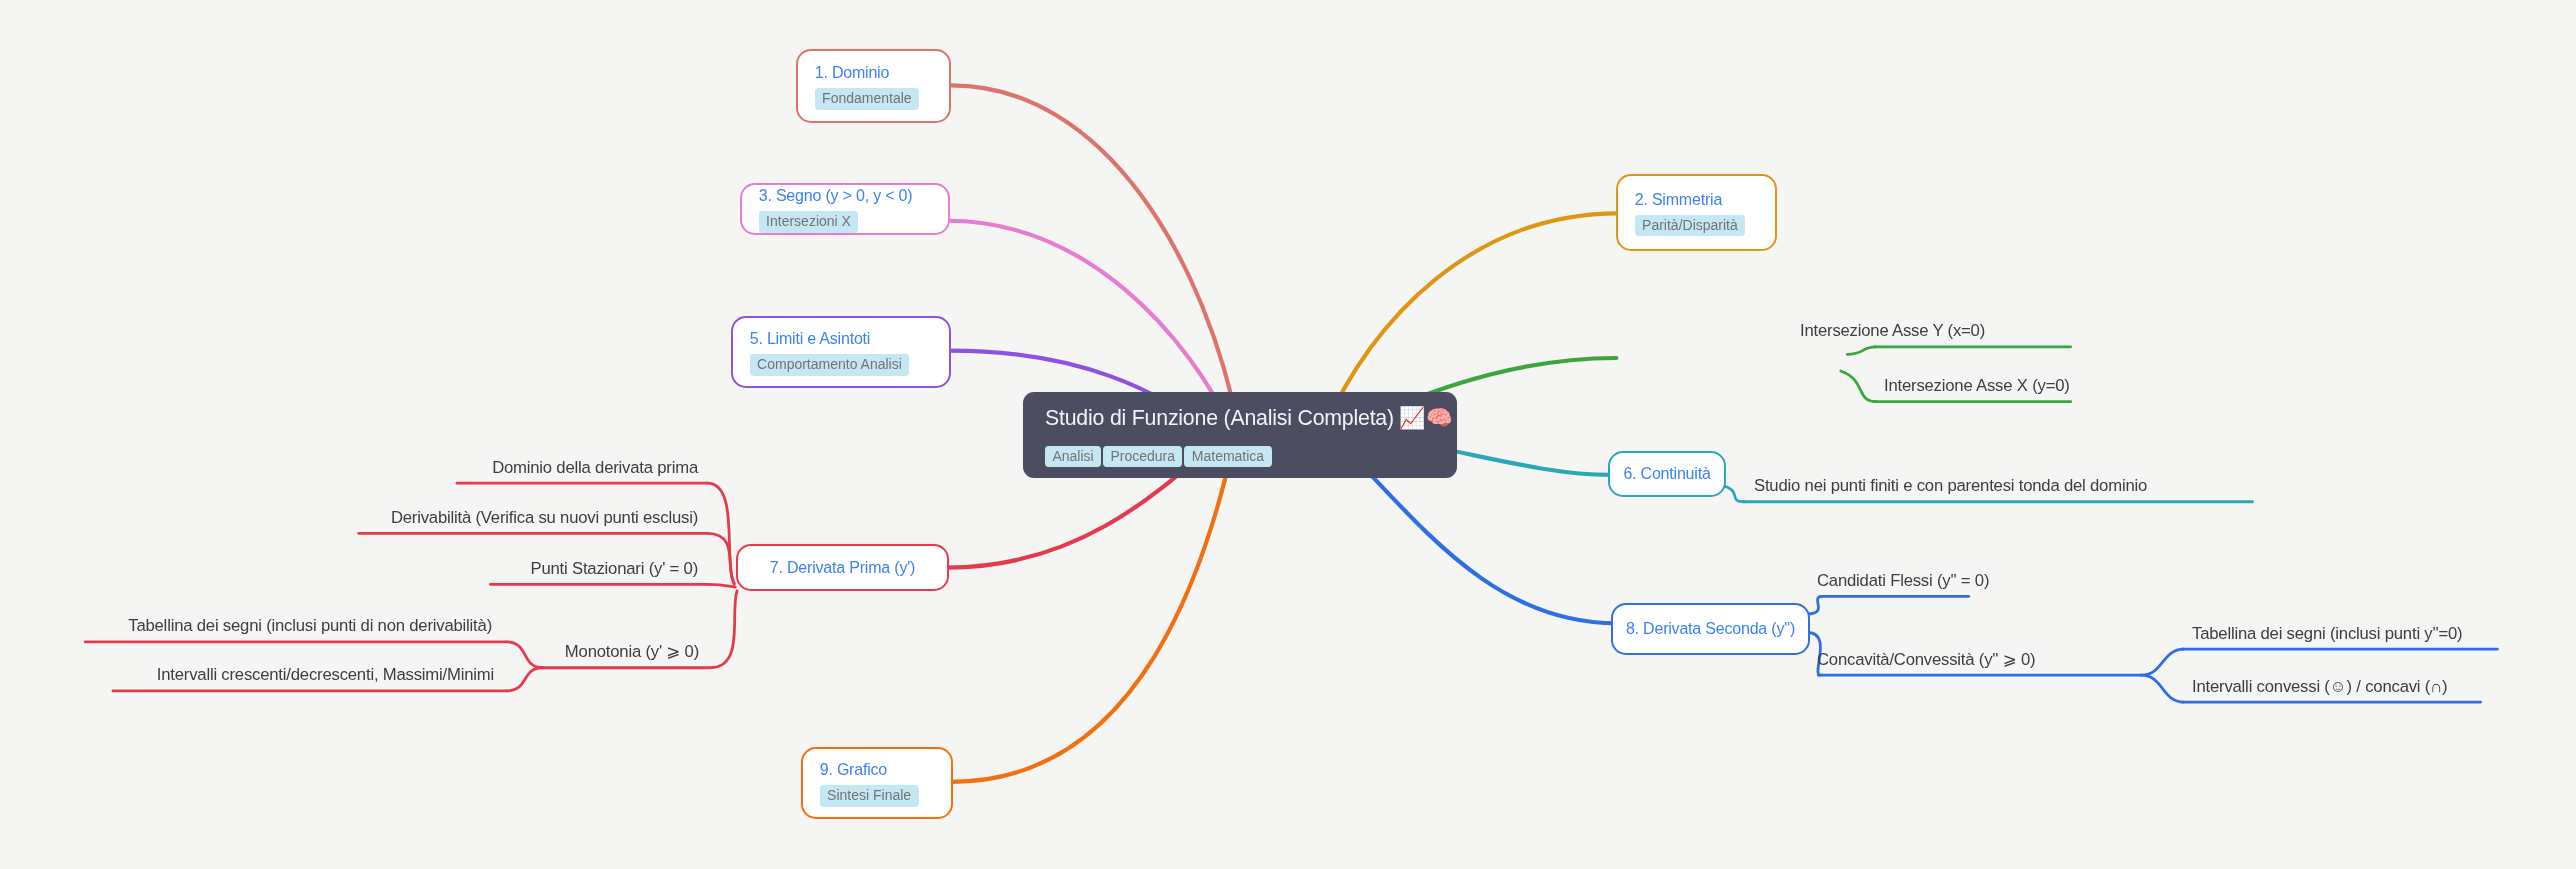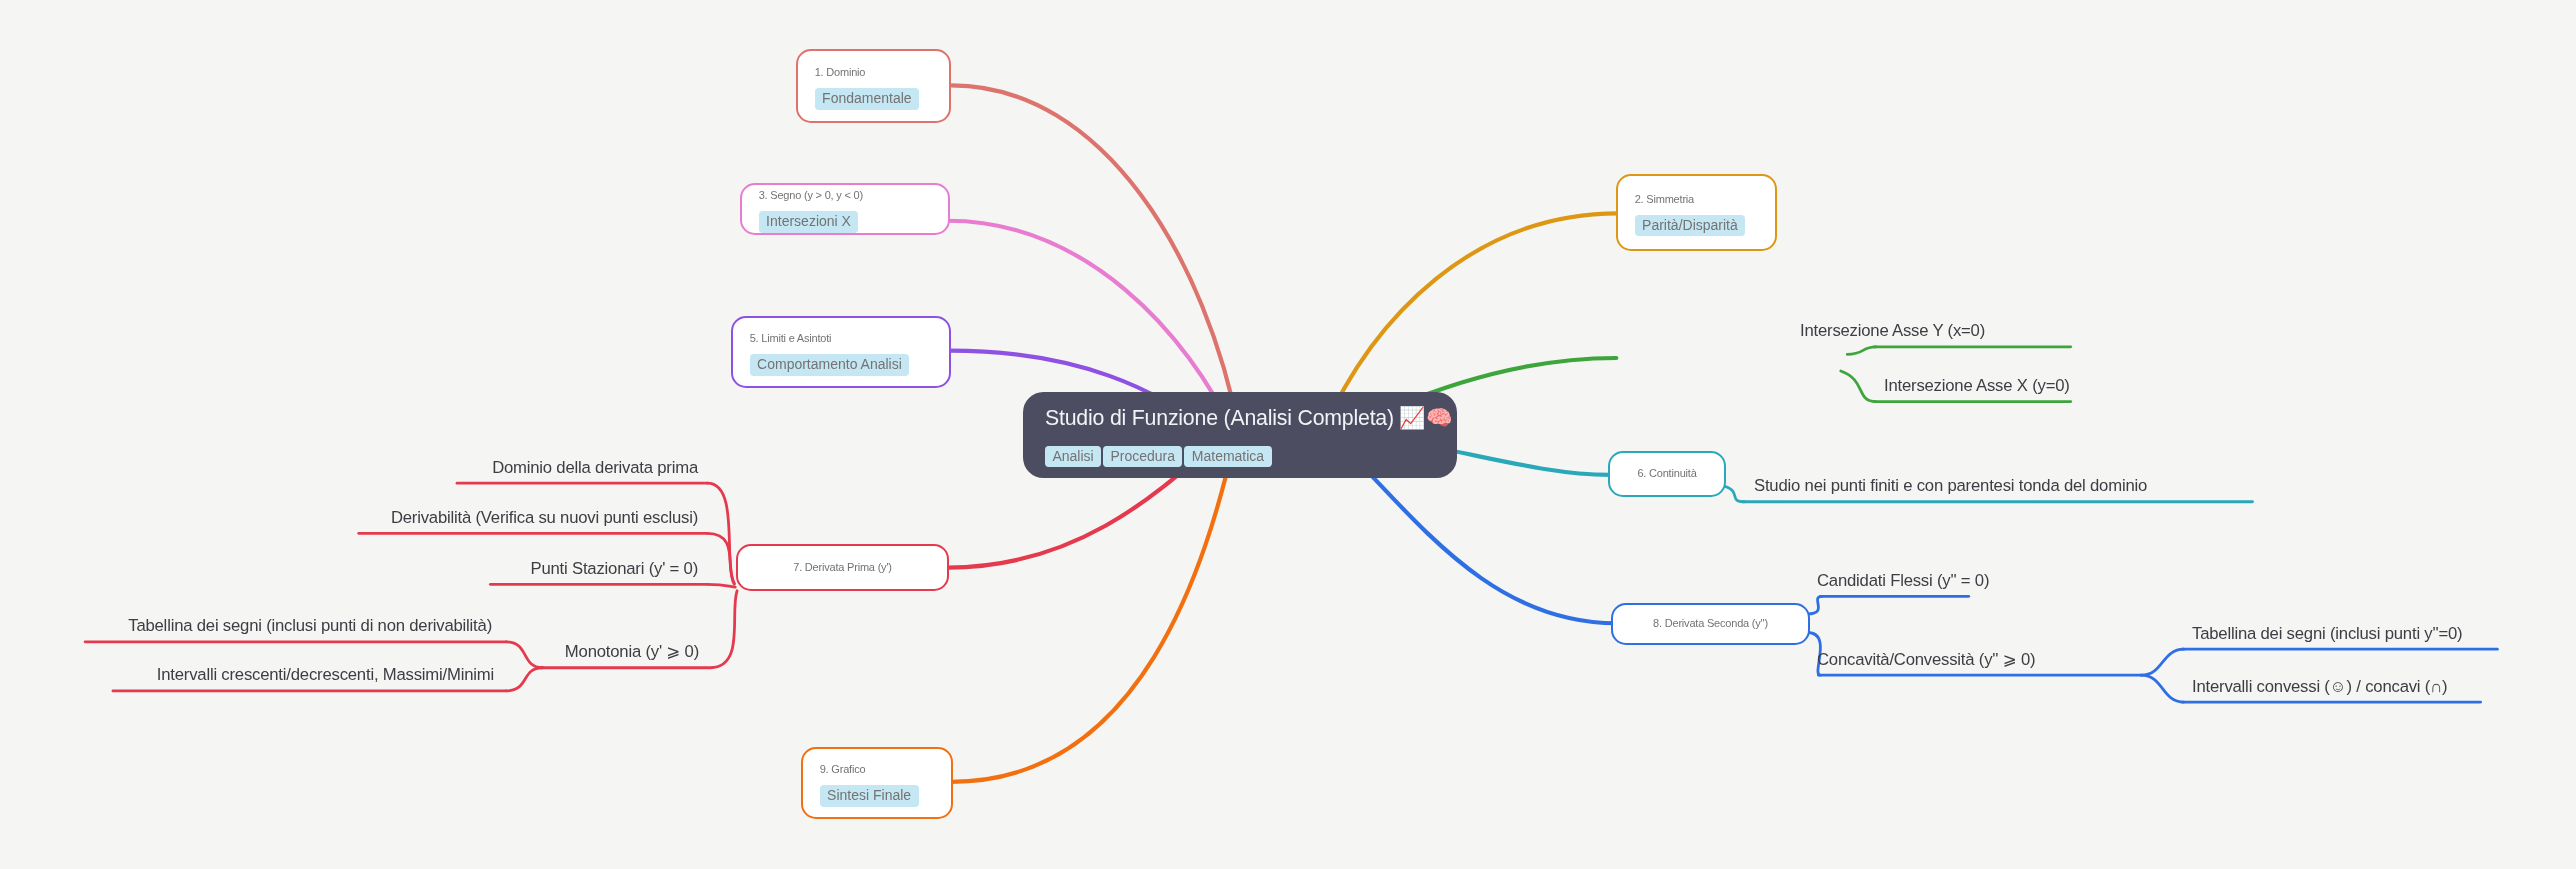--- a/index.html
+++ b/index.html
@@ -3,21 +3,21 @@
 <meta charset="utf-8">
 <style>
   html,body{margin:0;padding:0;}
   body{width:2576px;height:869px;font-family:"Liberation Sans","DejaVu Sans",sans-serif;}
   .stage{position:relative;width:2576px;height:869px;background:#f5f5f3;overflow:hidden;}
   .links{position:absolute;left:0;top:0;z-index:1;}
   .node-box{position:absolute;z-index:3;background:#ffffff;border:2.8px solid #888;border-radius:15px;
             box-sizing:border-box;display:flex;flex-direction:column;justify-content:center;
             padding:7.4px 16.7px;white-space:nowrap;}
   .node-box.centered{align-items:center;padding:3.7px 9.3px;}
-  .node-label{font-size:11px;letter-spacing:-0.2px;color:#737373;line-height:21.3px;}
+  .node-label{font-size:16px;letter-spacing:-0.2px;color:#3b82f6;line-height:21.3px;}
   .tag{display:inline-block;background:#c5e7f3;color:#737373;font-size:14px;line-height:17.6px;
        padding:1.9px 7.4px;border-radius:3.7px;margin-top:4.6px;align-self:flex-start;}
   .root-node{position:absolute;z-index:3;left:1023px;top:392px;width:434px;height:86px;
              border-radius:20.4px;box-sizing:border-box;padding:12px 22px;white-space:nowrap;}
   .root-title{font-size:21.3px;color:#f2f3f7;line-height:28px;letter-spacing:-0.2px;}
   .root-tags{margin-top:14px;display:flex;gap:2px;}
   .root-tags .tag{margin-top:0;}
   .leaf{position:absolute;z-index:2;font-size:16.7px;letter-spacing:-0.2px;color:#3d3d44;
         line-height:22px;white-space:nowrap;}
 </style>
@@ -61,21 +61,21 @@
     <path d="M 1948 662 C 1972 662 1950 643 1964 643" stroke-width="3" stroke-linecap="round" stroke="#2e6fe4"></path>
     <path d="M 1948 682 C 1976 682 1952 728 1962 728" stroke-width="3" stroke-linecap="round" stroke="#2e6fe4"></path>
     <path d="M 1962 643 L 2122 643" stroke-width="3" stroke-linecap="round" stroke="#2e6fe4"></path>
     <path d="M 1960 728 L 2308 728" stroke-width="3" stroke-linecap="round" stroke="#2e6fe4"></path>
     <path d="M 2308 728 C 2332 728 2330 700 2354 700" stroke-width="3" stroke-linecap="round" stroke="#2e6fe4"></path>
     <path d="M 2308 728 C 2332 728 2330 757 2354 757" stroke-width="3" stroke-linecap="round" stroke="#2e6fe4"></path>
     <path d="M 2352 700 L 2692 700" stroke-width="3" stroke-linecap="round" stroke="#2e6fe4"></path>
     <path d="M 2352 757 L 2674 757" stroke-width="3" stroke-linecap="round" stroke="#2e6fe4"></path>
   </svg>
 
-  <div class="root-node" style="background: rgb(77, 77, 97);">
+  <div class="root-node" style="background: rgb(77, 77, 97); border-radius: 11px;">
     <div class="root-title">Studio di Funzione (Analisi Completa) 📈🧠</div>
     <div class="root-tags">
       <span class="tag">Analisi</span>
       <span class="tag">Procedura</span>
       <span class="tag">Matematica</span>
     </div>
   </div>
 
   <div class="node-box" style="left: 796px; top: 49px; width: 155px; height: 74px; border-color: rgb(221, 115, 109);">
     <span class="node-label">1. Dominio</span>
@@ -104,21 +104,21 @@
   <div class="node-box" style="left: 1616px; top: 174px; width: 161px; height: 77px; border-color: rgb(222, 151, 20);">
     <span class="node-label">2. Simmetria</span>
     <span class="tag">Parità/Disparità</span>
   </div>
 
 
   <div class="node-box centered" style="left: 1608px; top: 451px; width: 118px; height: 46px; border-color: rgb(42, 168, 186);">
     <span class="node-label">6. Continuità</span>
   </div>
 
-  <div class="node-box centered" style="left: 1611px; top: 603px; width: 199px; height: 42px; border-color: rgb(46, 111, 228);">
+  <div class="node-box centered" style="left: 1611px; top: 603px; width: 199px; height: 52px; border-color: rgb(46, 111, 228);">
     <span class="node-label">8. Derivata Seconda (y'')</span>
   </div>
 
   <div class="leaf" style="right:1878px;top:457px;">Dominio della derivata prima</div>
   <div class="leaf" style="right:1878px;top:507px;">Derivabilità (Verifica su nuovi punti esclusi)</div>
   <div class="leaf" style="right:1878px;top:558px;">Punti Stazionari (y' = 0)</div>
   <div class="leaf" style="right:1877px;top:641px;">Monotonia (y' ⩾ 0)</div>
   <div class="leaf" style="right:2084px;top:615px;">Tabellina dei segni (inclusi punti di non derivabilità)</div>
   <div class="leaf" style="right:2082px;top:664px;">Intervalli crescenti/decrescenti, Massimi/Minimi</div>
 

